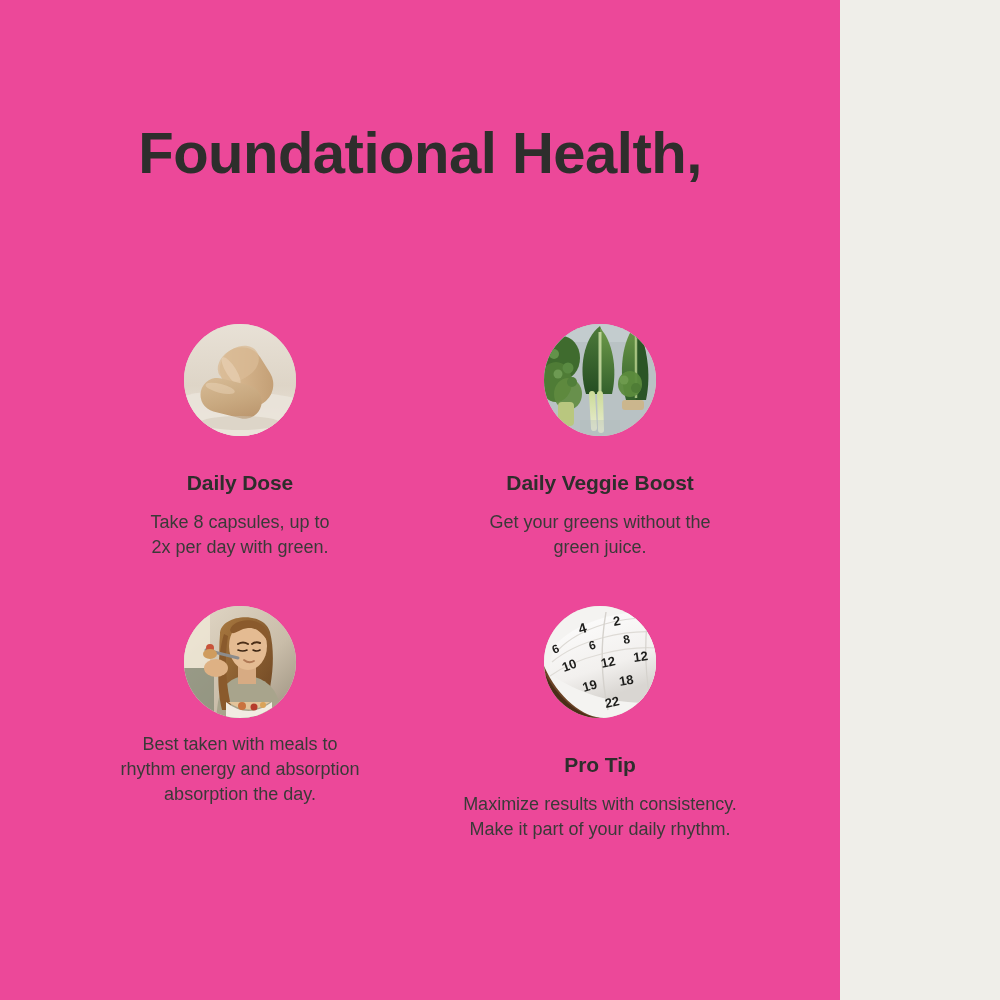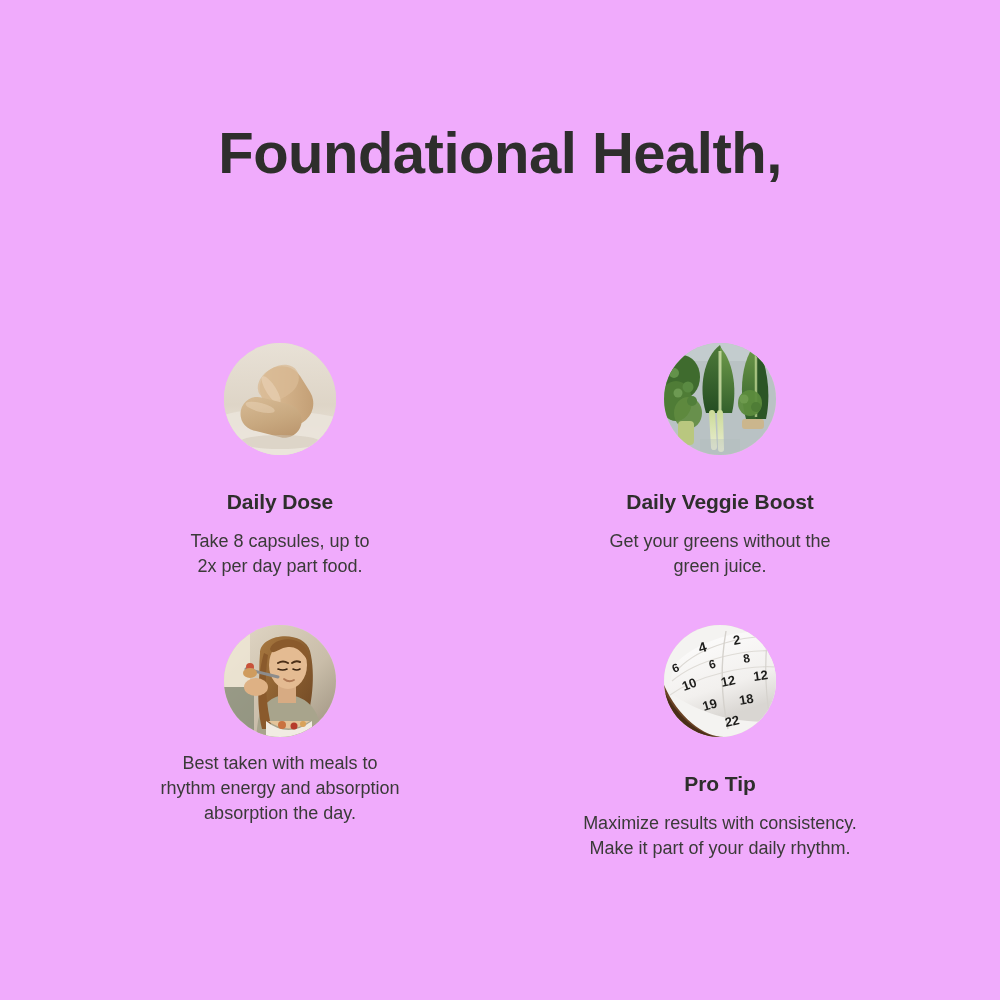--- a/index.html
+++ b/index.html
@@ -9,23 +9,23 @@
   }
 
   body {
     background:#efeee9;
     font-family:"Liberation Sans", sans-serif;
     overflow:hidden;
   }
 
   .page {
     position:relative;
-    width:1000px;
+    width:840px;
     height:1000px;
-    background:#f0abfc;
+    background:#ec4899;
   }
 
   
   .headline {
     position:absolute;
     left:0; right:0;
     top:118px;
     text-align:center;
     color:#2e2e2c;
     font-size:58px;
@@ -33,21 +33,21 @@
     line-height:70px;
     letter-spacing:-0.5px;
   }
   .headline .hl-line { display:block; white-space:nowrap; }
 
   
   .features {
     position:absolute;
     left:60px;
     right:60px;
-    top:343px;
+    top:324px;
     display:grid;
     grid-template-columns:1fr 1fr;
     grid-template-rows:auto auto;
     row-gap:46px;
   }
 
   .feature {
     display:flex;
     flex-direction:column;
     align-items:center;
@@ -125,21 +125,21 @@
           <g transform="rotate(14 50 75)">
             <rect x="16" y="58" width="62" height="34" rx="17" fill="url(#capBody2)"></rect>
             <ellipse cx="34" cy="68" rx="15" ry="4.5" fill="#efdcc4" opacity="0.4"></ellipse>
           </g>
           <ellipse cx="56" cy="99" rx="40" ry="7" fill="#cfc5b5" opacity="0.5"></ellipse>
         </svg>
       </div>
       <div class="feature-title">Daily Dose</div>
       <div class="feature-desc">
         <span class="ln">Take 8 capsules, up to</span>
-        <span class="ln">2x per day part food.</span>
+        <span class="ln">2x per day with green.</span>
       </div>
     </div>
 
     <div class="feature">
       <div class="thumb">
         <svg viewBox="0 0 112 112" xmlns="http://www.w3.org/2000/svg" aria-hidden="true">
           <defs>
             <linearGradient id="leafA" x1="0" y1="0" x2="0" y2="1">
               <stop offset="0%" stop-color="#4d7a3a"></stop>
               <stop offset="100%" stop-color="#254d22"></stop>

